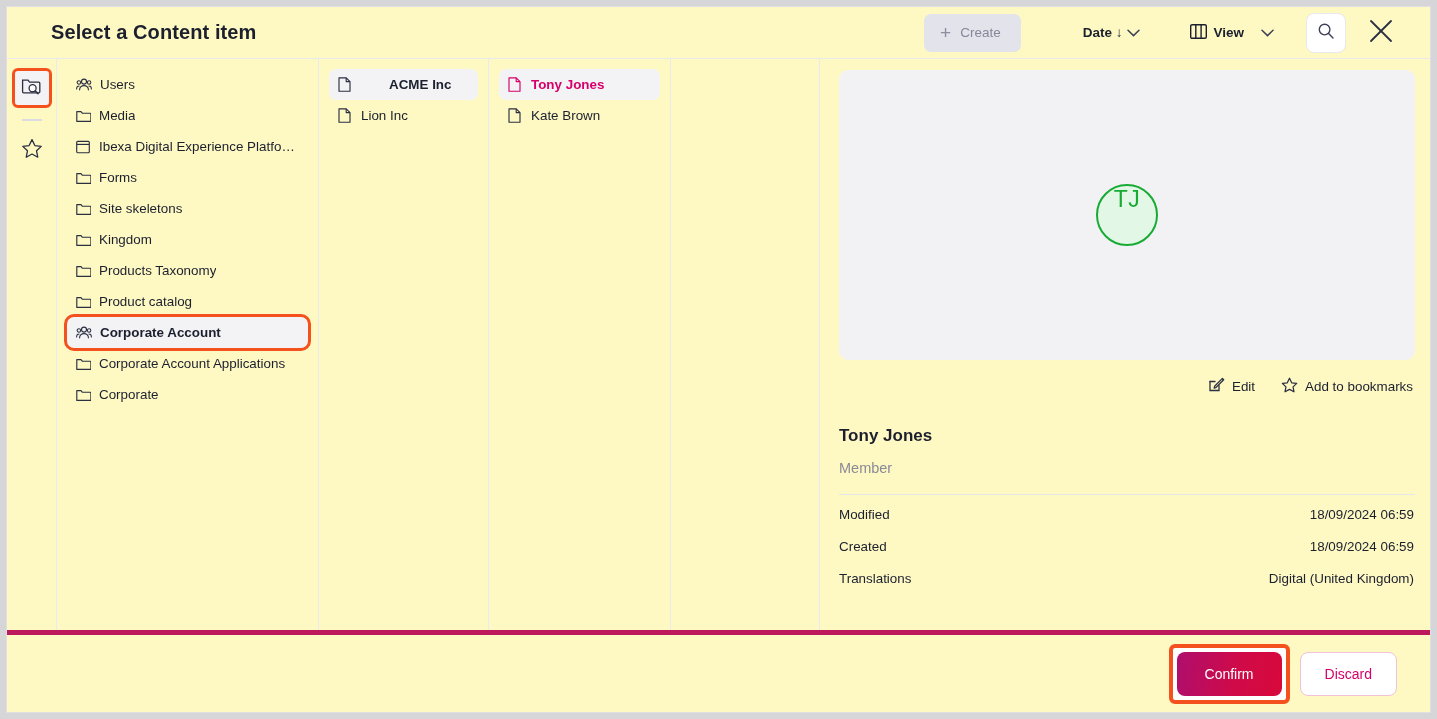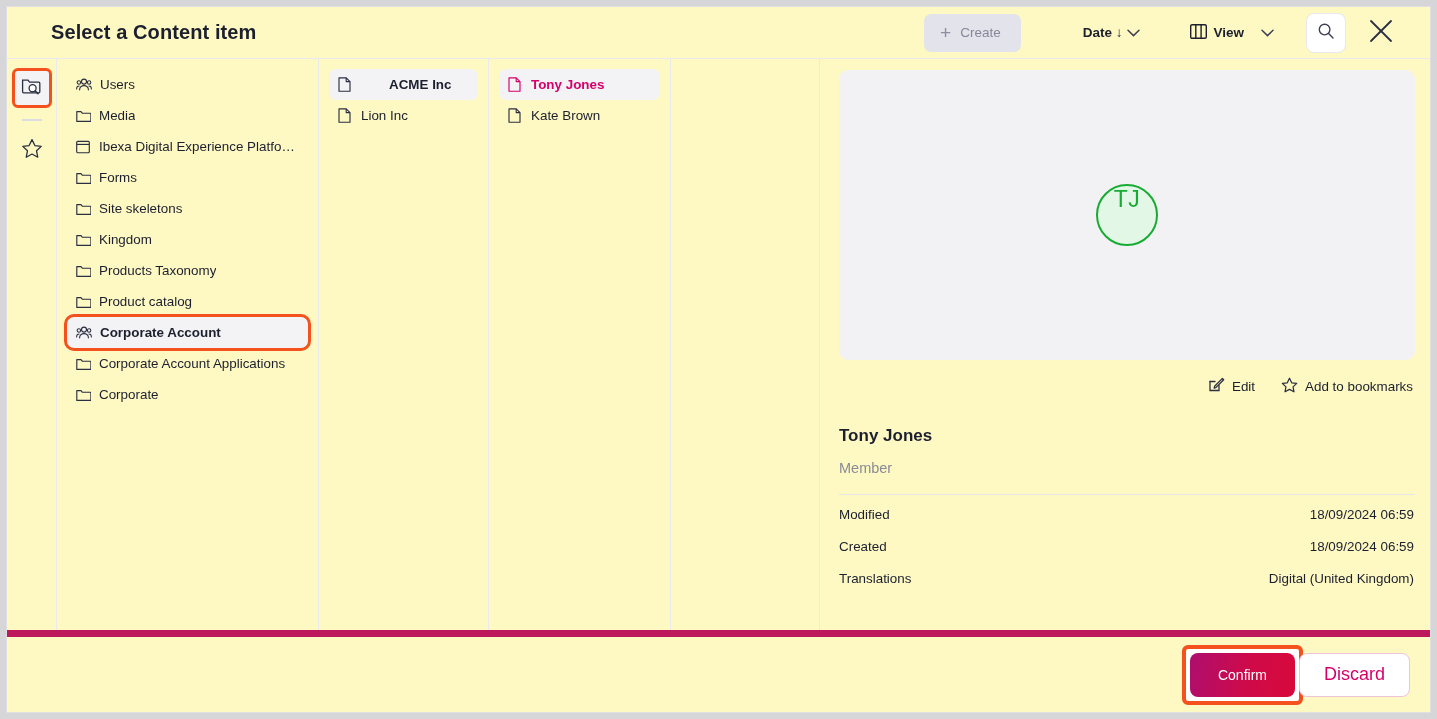--- a/index.html
+++ b/index.html
@@ -143,37 +143,37 @@
   .pv-rule { margin-top: 18px; border-top: 1px solid #e7e7eb; }
   .meta {
     display: flex; justify-content: space-between;
     font-size: 13.4px; color: #1b1f2e;
     padding: 12px 1px 5px 0;
   }
 
   
   .footer {
     height: 82px; flex: 0 0 82px;
-    border-top: 7px solid #be185d;
+    border-top: 5px solid #be185d;
     display: flex; align-items: center; justify-content: flex-end;
-    padding-right: 20px; 
+    padding-right: 33px; gap: 14px;
   }
   .confirm-wrap { outline: 4px solid #f4511e; padding: 4px; background:#fff; border-radius:2px; }
   .btn-confirm {
     background: linear-gradient(100deg, #ae0e6e 0%, #cf0a49 55%, #d8093b 100%);
     color: #fff; border: none; border-radius: 8px;
     height: 44px; padding: 0 28px;
     font-size: 14px; font-family: inherit; cursor: pointer;
     display: block;
   }
   .btn-discard {
     background: #fff; color: #d6006b;
     border: 1px solid #f0c3d8; border-radius: 8px;
     height: 44px; padding: 0 24px;
-    font-size: 18px; font-family: inherit; cursor: pointer;
+    font-size: 14px; font-family: inherit; cursor: pointer;
   }
 </style>
 </head>
 <body>
 
 <div class="modal">
 
   <div class="header">
     <div class="modal-title">Select a Content item</div>
     <div class="header-spacer"></div>

